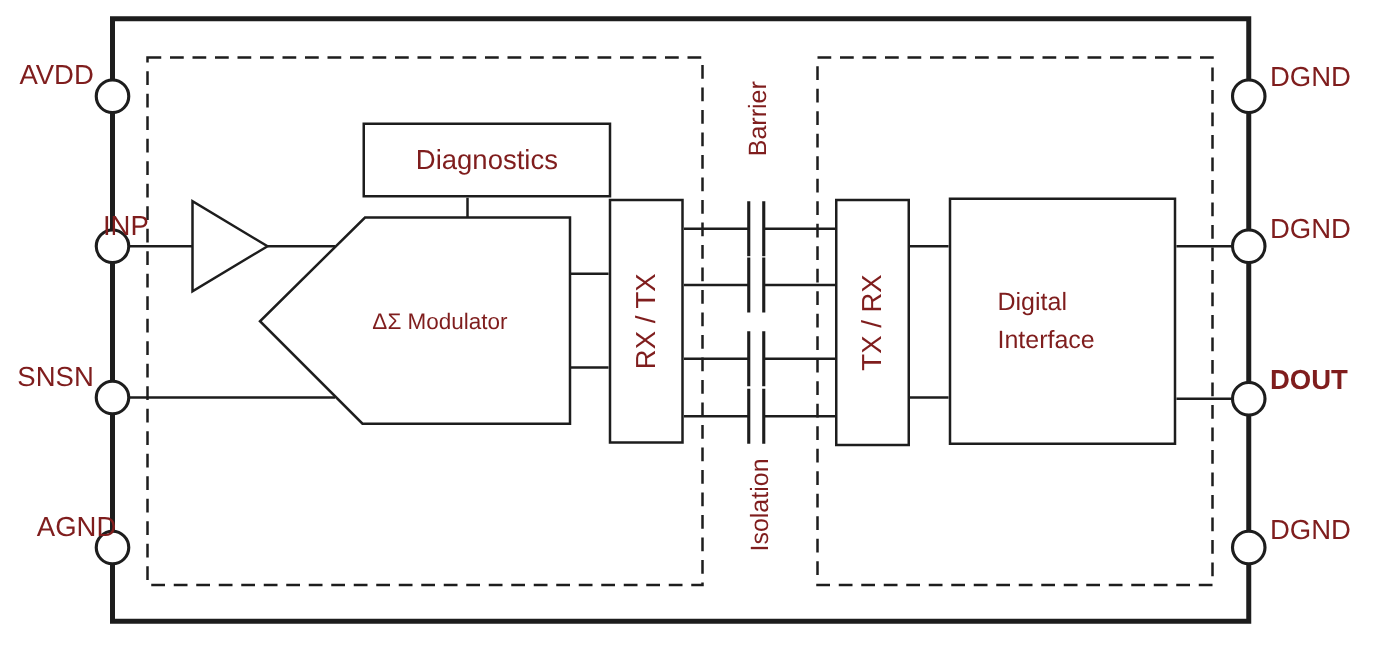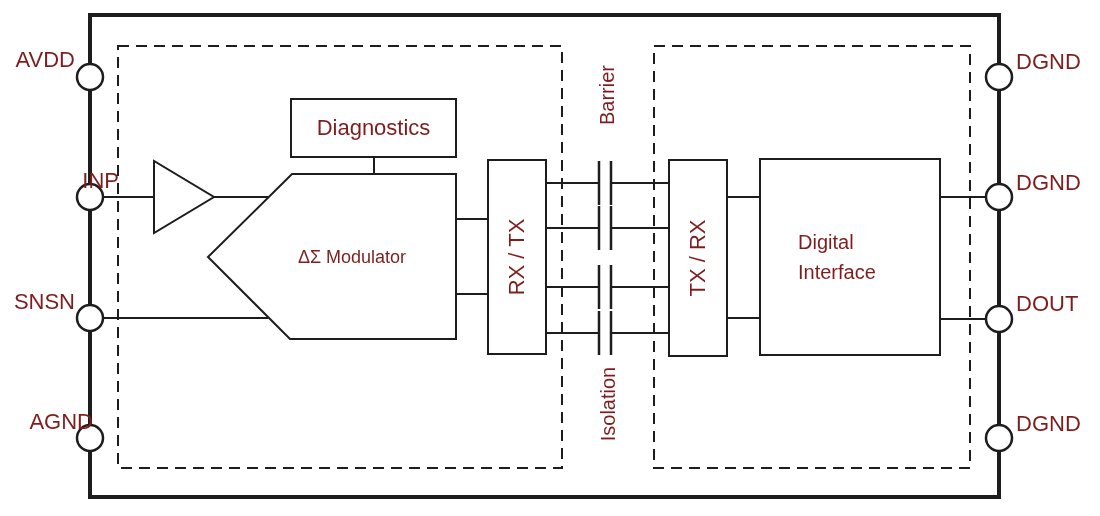--- a/index.html
+++ b/index.html
@@ -84,24 +84,24 @@
     </g>
   </svg>
 
   <div class="lbl pin-lbl-left" style="top:48px;">AVDD</div>
   <div class="lbl pin-lbl-left" style="top:169px;padding-left:44px;">INP</div>
   <div class="lbl pin-lbl-left" style="top:290px;">SNSN</div>
   <div class="lbl pin-lbl-left" style="top:410px;padding-left:18px;">AGND</div>
 
   <div class="lbl pin-lbl-right" style="top:50px;">DGND</div>
   <div class="lbl pin-lbl-right" style="top:171px;">DGND</div>
-  <div class="lbl pin-lbl-right" style="top:292px;">DOUT</div>
+  <div class="lbl pin-lbl-right" style="top:292px;font-weight:bold;">DOUT</div>
   <div class="lbl pin-lbl-right" style="top:412px;">DGND</div>
 
-  <div class="box" id="diagnostics-box" style="left:290px;top:98px;width:167px;height:60px;">
+  <div class="box" id="diagnostics-box" style="left:290px;top:98px;width:199px;height:60px;">
     <span>Diagnostics</span>
   </div>
 
   <div class="free-lbl" style="left:252px;top:241px;width:200px;height:32px;font-size:18px;">ΔΣ Modulator</div>
 
   <div class="box" style="left:487px;top:159px;width:60px;height:196px;"></div>
   <div class="rot" style="left:437px;top:242px;width:160px;height:30px;font-size:22px;">RX / TX</div>
 
   <div class="box" style="left:668px;top:159px;width:60px;height:198px;"></div>
   <div class="rot" style="left:618px;top:243px;width:160px;height:30px;font-size:22px;">TX / RX</div>

